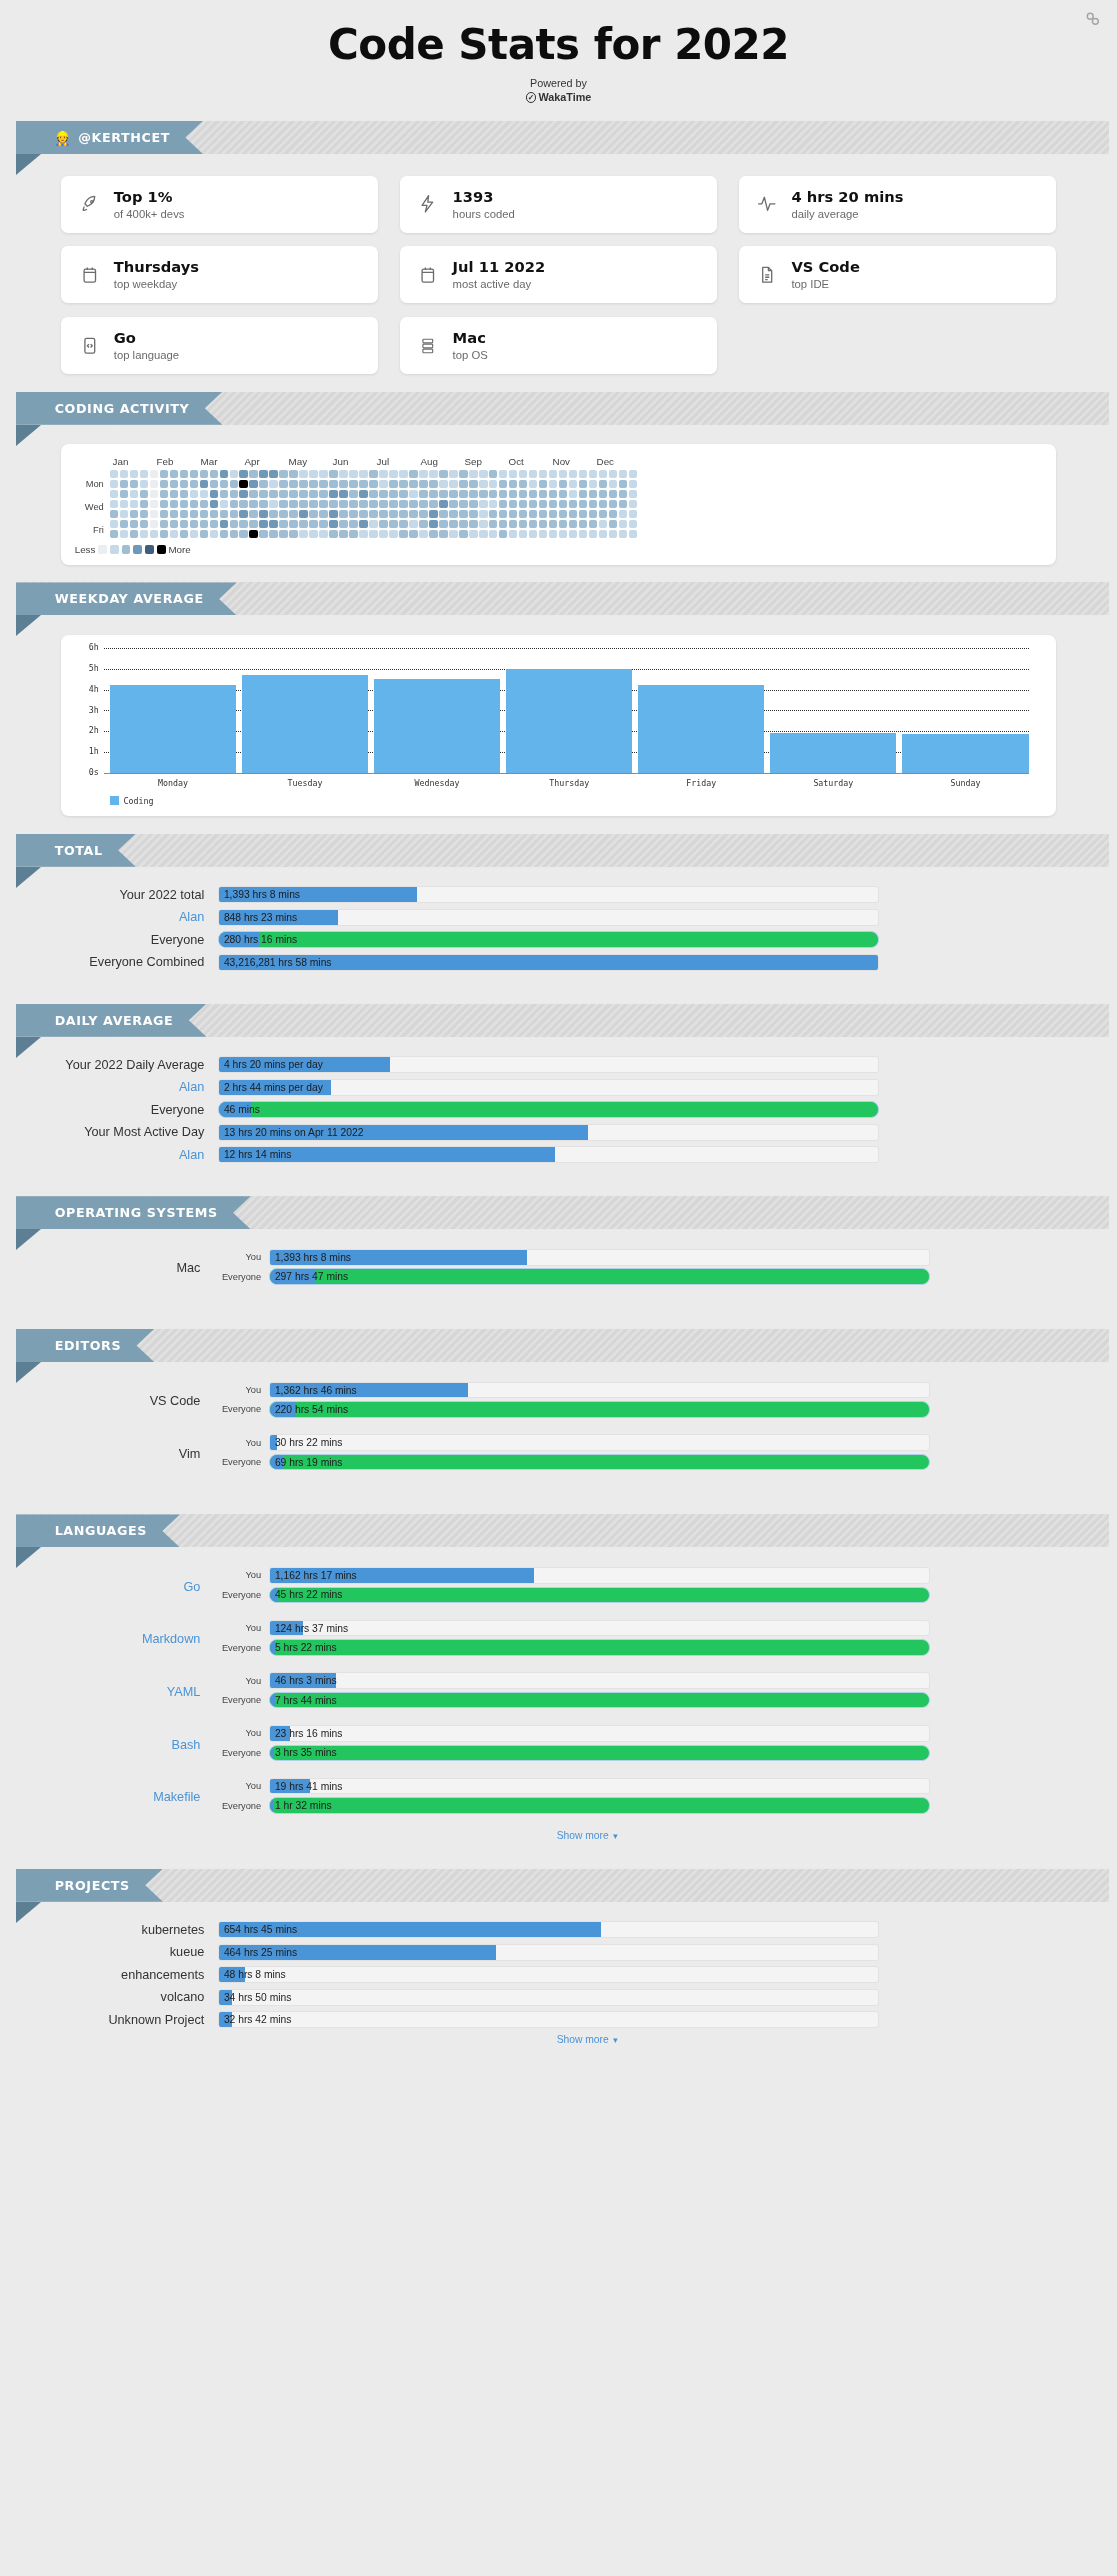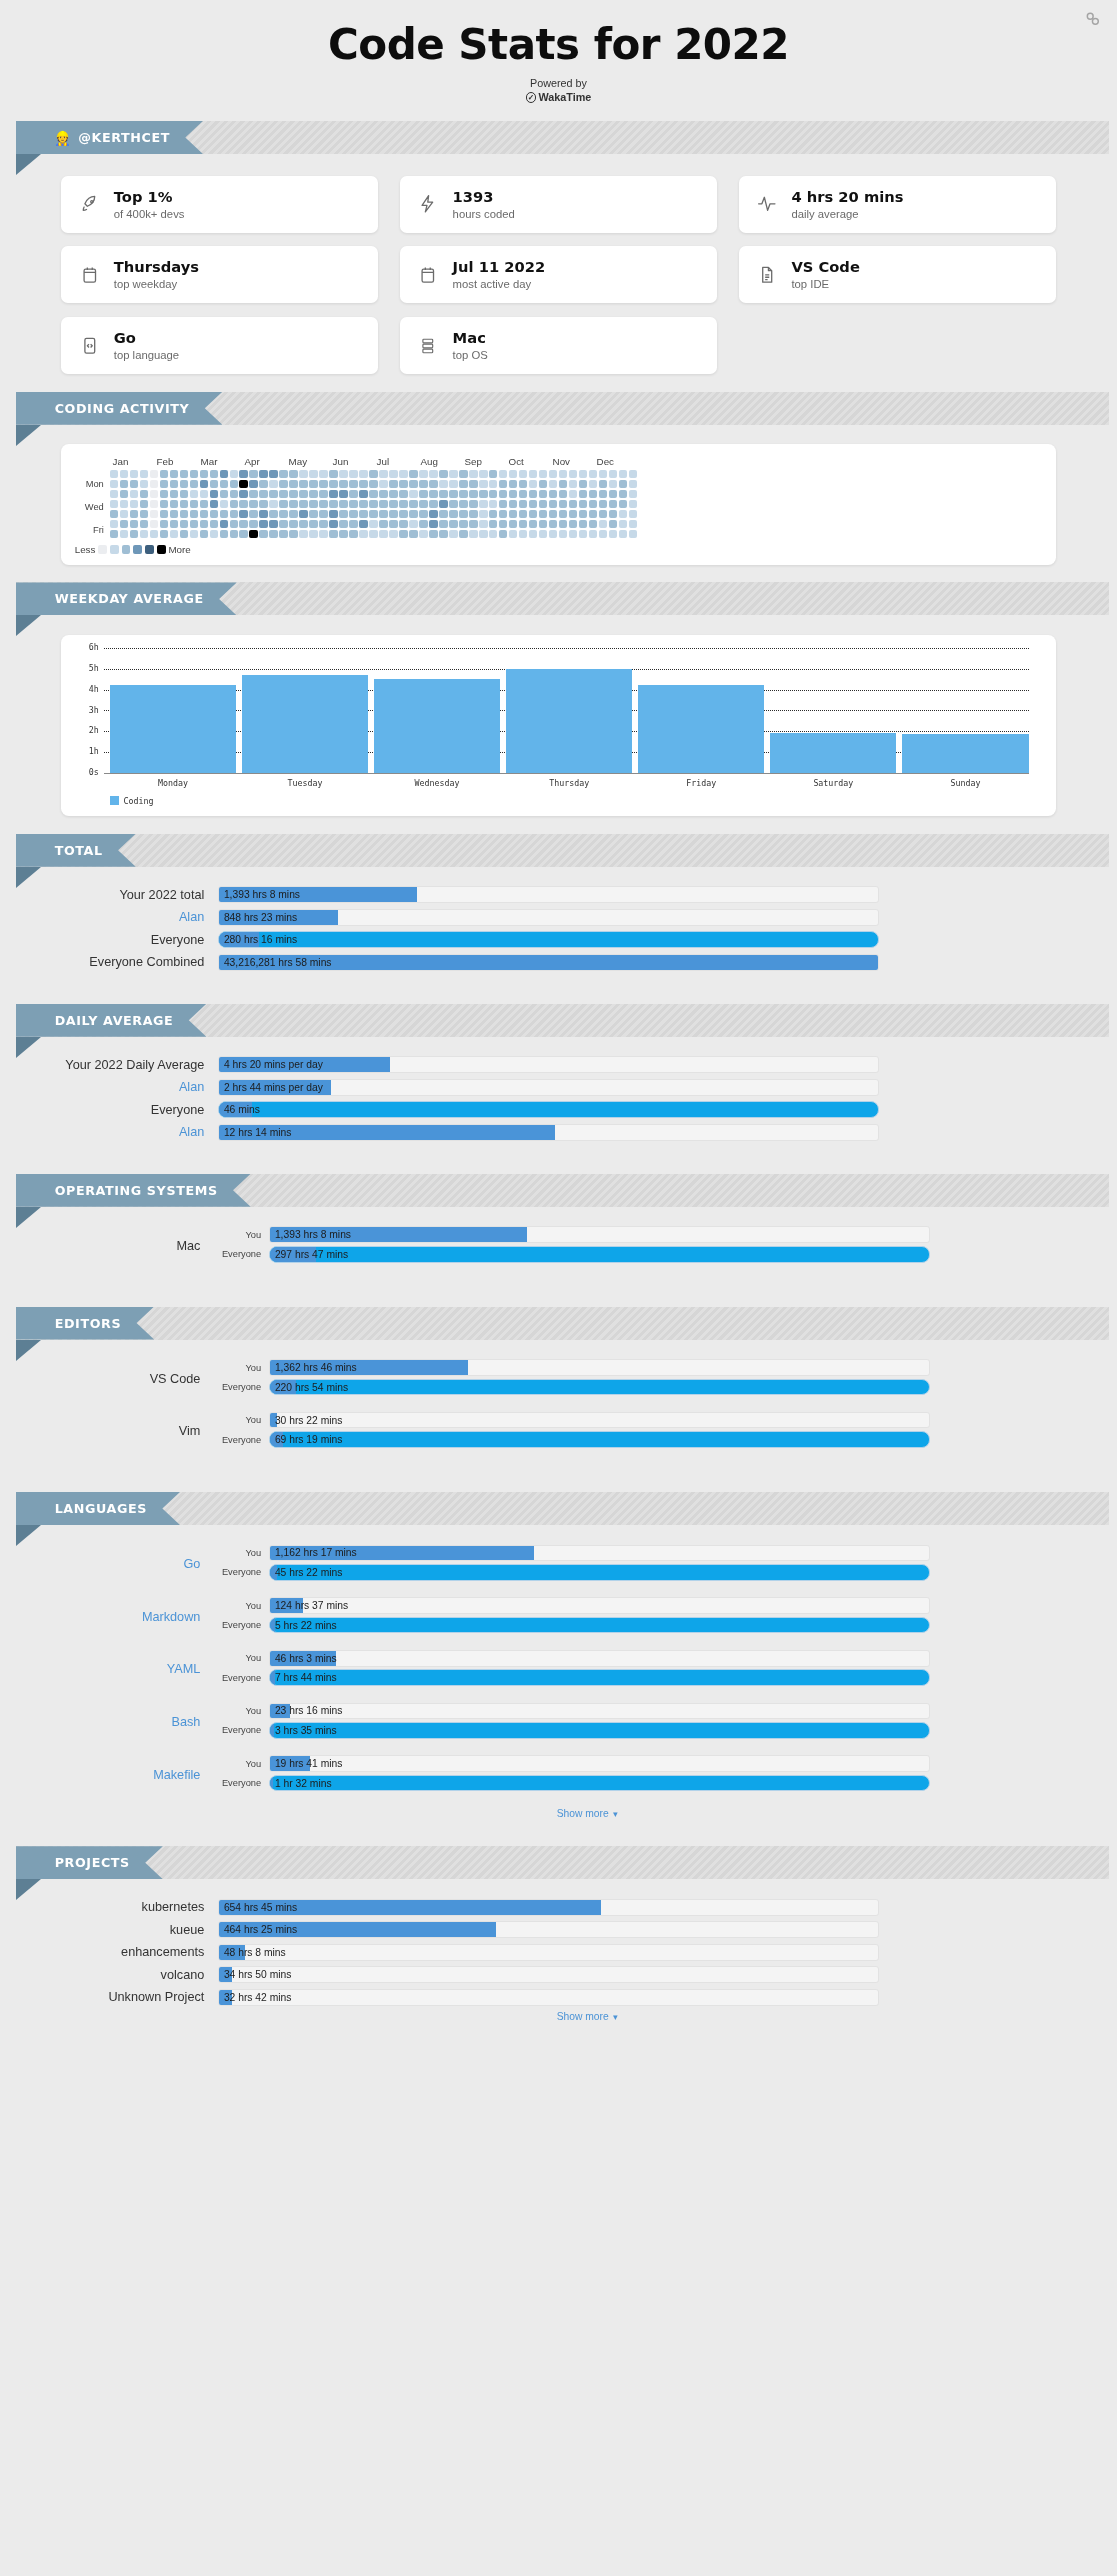--- a/index.html
+++ b/index.html
@@ -131,21 +131,21 @@
   .brow .rlabel {
     width:157px; flex:0 0 157px; text-align:right; padding-right:13.7px;
     font-size:12.7px; color:#333;
   }
   .brow .rlabel.accent { color:#4b93d6; }
   .track {
     position:relative; flex:1 1 auto; max-width:661px; height:16.6px;
     background:#f4f4f4; border:1px solid #e2e2e2; border-radius:2.9px;
     overflow:hidden;
   }
-  .track.alt { background:#0ea5e9; border-color:#b2d2e9;border-radius:8px; }
+  .track.alt { background:#22c55e; border-color:#b2d2e9;border-radius:8px; }
   .fill { position:absolute; left:0; top:0; bottom:0; background:#4a94d8; }
   .vlabel {
     position:absolute; left:4.9px; top:0; bottom:0; display:flex; align-items:center;
     font-size:10.3px; color:#1c1c1c; white-space:nowrap; z-index:2;
   }
 
   
   .grow { display:flex; align-items:center; margin-bottom:13.7px; }
   .grow .gname {
     width:157px; flex:0 0 157px; text-align:right; padding-right:17.6px;
@@ -952,20 +952,27 @@
         </div>
       </div>
       <div class="brow">
         <div class="rlabel">Everyone</div>
         <div class="track alt">
           <div class="fill" style="width: 5%;"></div>
           <div class="vlabel">46 mins</div>
         </div>
       </div>
       <div class="brow">
+        <div class="rlabel">Your Most Active Day</div>
+        <div class="track">
+          <div class="fill" style="width: 56%;"></div>
+          <div class="vlabel">13 hrs 20 mins on Apr 11 2022</div>
+        </div>
+      </div>
+      <div class="brow">
         <div class="rlabel accent">Alan</div>
         <div class="track">
           <div class="fill" style="width: 51%;"></div>
           <div class="vlabel">12 hrs 14 mins</div>
         </div>
       </div>
     </div>
 
   <div class="ribbon">
     <div class="stripe"></div>

